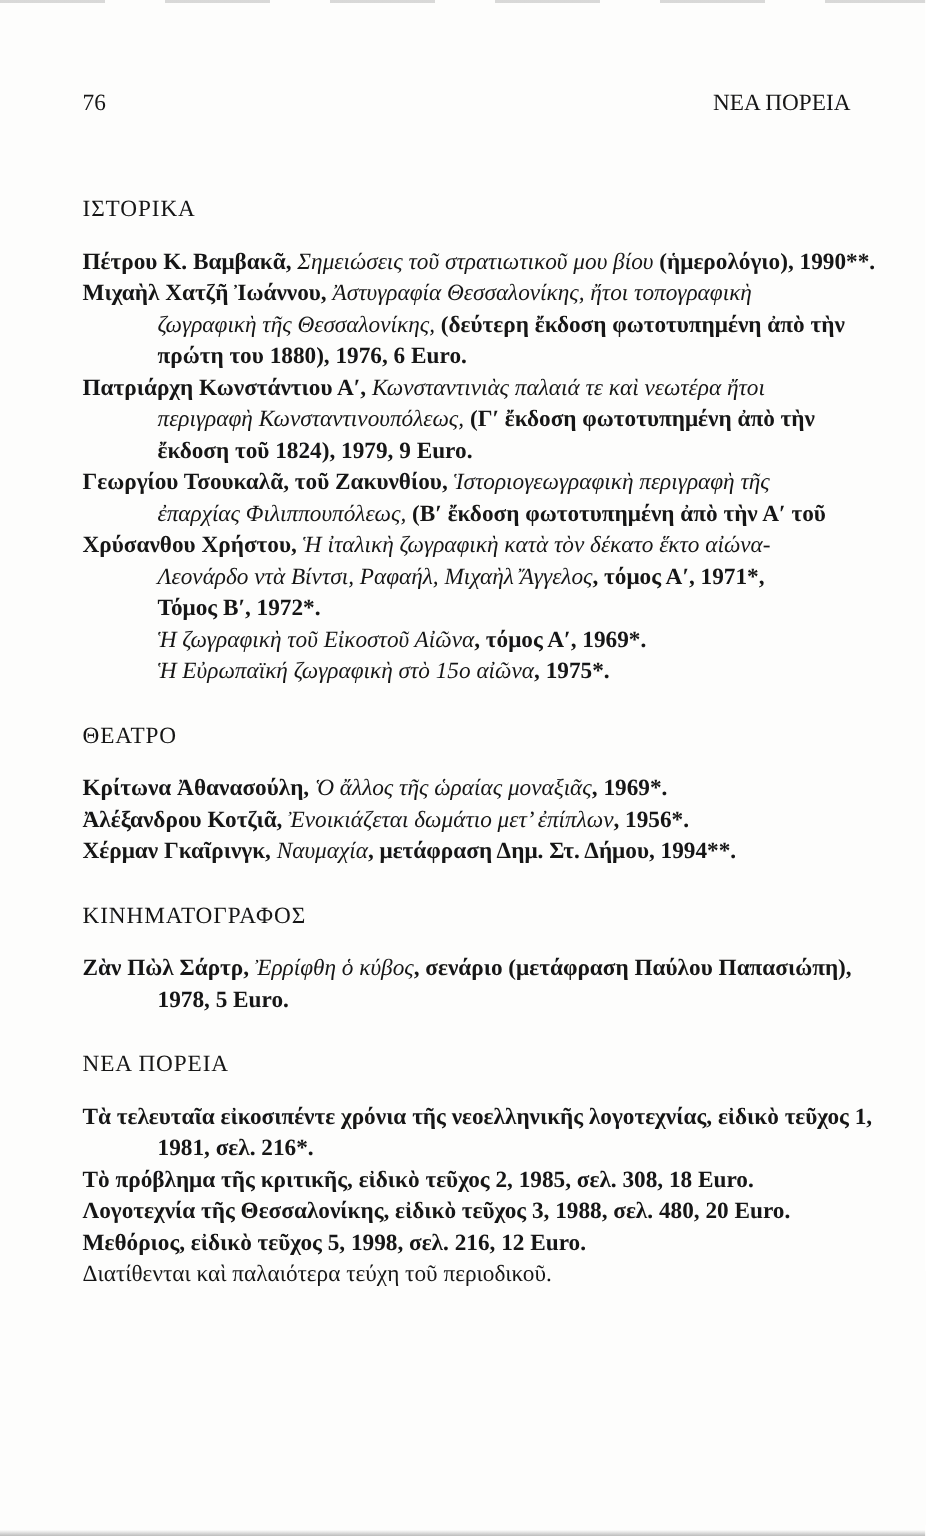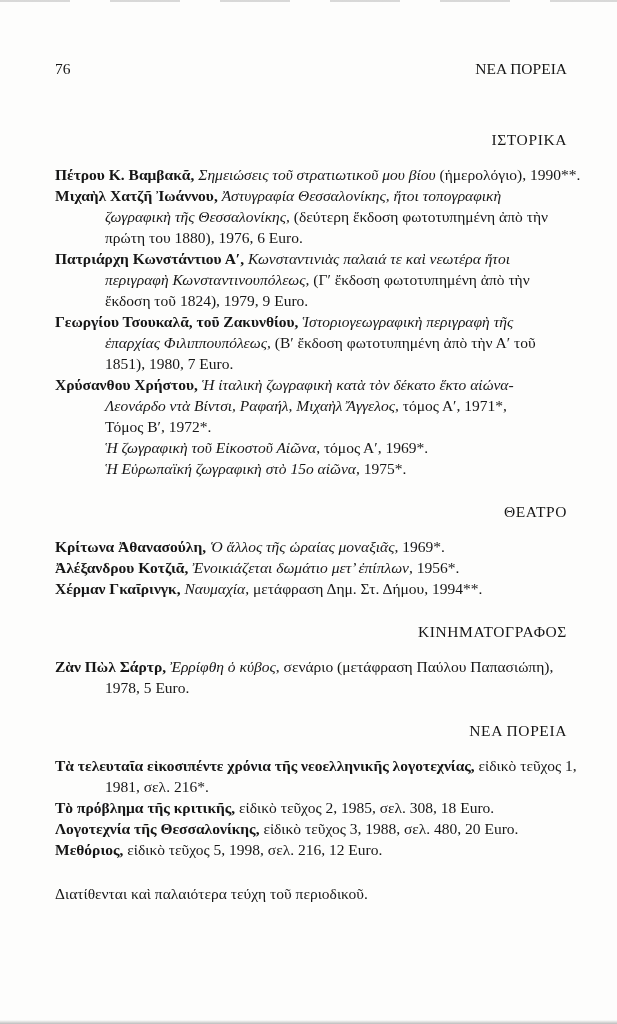--- a/index.html
+++ b/index.html
@@ -28,36 +28,35 @@
     top: 60px;
     width: 512px;
   }
   .page-header {
     display: flex;
     justify-content: space-between;
     align-items: flex-end;
     font-size: 15.5px;
   }
   .section-heading {
-    text-align: right;
+    text-align: left;
     font-size: 15.5px;
     letter-spacing: .6px;
     margin: 24px 0 15px 0;
     font-weight: normal;
   }
   .section-heading.first { margin-top: 53px; }
   .section-body { font-size: 15.5px; }
   .entry { margin: 0; }
   .line { line-height: 21px; white-space: nowrap; }
   .line.indent { padding-left: 50px; }
   .seg-b { font-weight: bold; margin-top: 48px; }
   .seg-i { font-style: italic; }
-  .seg-r { font-weight: normal; font-style: normal; }
+  .seg-r { font-weight: bold; font-style: normal; }
   .footer-note {
-    margin-top: 23px;
     font-size: 15.5px;
     line-height: 21px;
   }
 </style>
 </head>
 <body>
 
 <div class="page">
   <div class="scan-edge-top"></div>
 
@@ -79,21 +78,20 @@
             <div class="line indent"><span class="seg-r">πρώτη του 1880), 1976, 6 Euro.</span></div>
           </div>
           <div class="entry">
             <div class="line"><span class="seg-b">Πατριάρχη Κωνστάντιου Α′, </span><span class="seg-i">Κωνσταντινιὰς παλαιά τε καὶ νεωτέρα ἤτοι</span></div>
             <div class="line indent"><span class="seg-i">περιγραφὴ Κωνσταντινουπόλεως, </span><span class="seg-r">(Γ′ ἔκδοση φωτοτυπημένη ἀπὸ τὴν</span></div>
             <div class="line indent"><span class="seg-r">ἔκδοση τοῦ 1824), 1979, 9 Euro.</span></div>
           </div>
           <div class="entry">
             <div class="line"><span class="seg-b">Γεωργίου Τσουκαλᾶ, τοῦ Ζακυνθίου, </span><span class="seg-i">Ἱστοριογεωγραφικὴ περιγραφὴ τῆς</span></div>
             <div class="line indent"><span class="seg-i">ἐπαρχίας Φιλιππουπόλεως, </span><span class="seg-r">(Β′ ἔκδοση φωτοτυπημένη ἀπὸ τὴν Α′ τοῦ</span></div>
-            <div class="line indent"><span class="seg-r">1851), 1980, 7 Euro.</span></div>
           </div>
           <div class="entry">
             <div class="line"><span class="seg-b">Χρύσανθου Χρήστου, </span><span class="seg-i">Ἡ ἰταλικὴ ζωγραφικὴ κατὰ τὸν δέκατο ἕκτο αἰώνα-</span></div>
             <div class="line indent"><span class="seg-i">Λεονάρδο ντὰ Βίντσι, Ραφαήλ, Μιχαὴλ Ἄγγελος</span><span class="seg-r">, τόμος Α′, 1971*,</span></div>
             <div class="line indent"><span class="seg-r">Τόμος Β′, 1972*.</span></div>
             <div class="line indent"><span class="seg-i">Ἡ ζωγραφικὴ τοῦ Εἰκοστοῦ Αἰῶνα</span><span class="seg-r">, τόμος Α′, 1969*.</span></div>
             <div class="line indent"><span class="seg-i">Ἡ Εὐρωπαϊκή ζωγραφικὴ στὸ 15ο αἰῶνα</span><span class="seg-r">, 1975*.</span></div>
           </div>
         </div>
         <div class="section-heading">ΘΕΑΤΡΟ</div>

